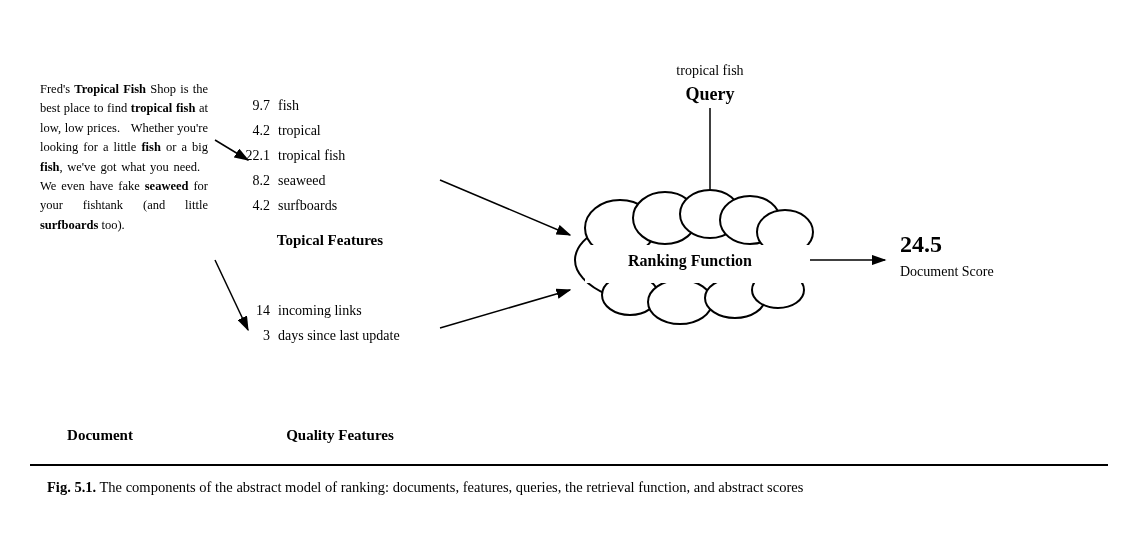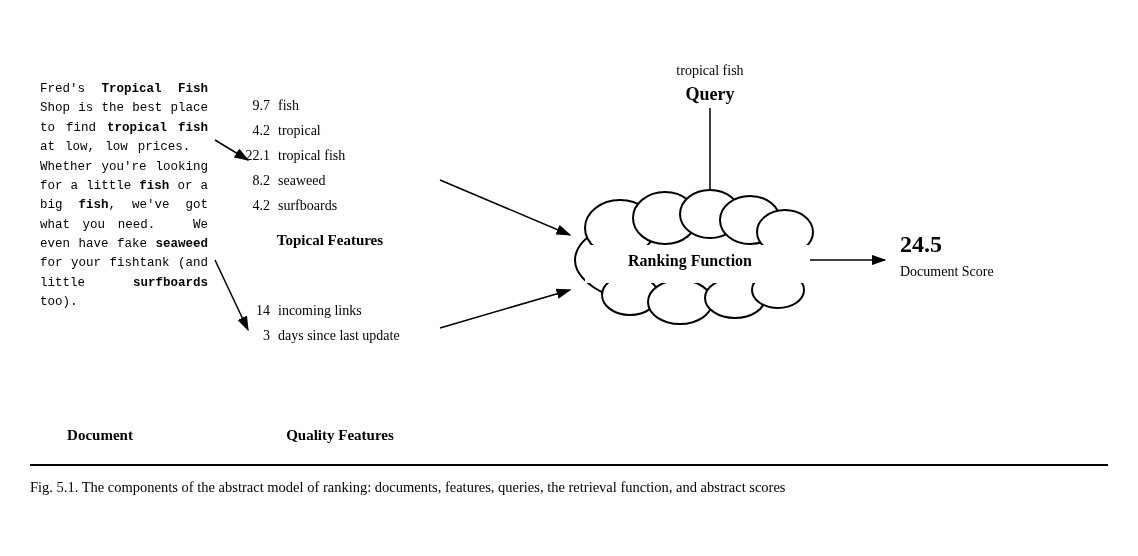--- a/index.html
+++ b/index.html
@@ -14,21 +14,21 @@
     }
   </style>
 </head>
 <body>
 
 <div>
 
   <svg width="1078" height="440" viewBox="0 0 1078 440" style="display:block; margin: 0 auto;">
 
     <foreignObject x="10" y="60" width="168" height="240">
-      <div xmlns="http://www.w3.org/1999/xhtml" style="font-family: Liberation Mono, monospace; font-size: 12.5px; line-height: 1.55; text-align: justify; color:#000;">
+      <div xmlns="http://www.w3.org/1999/xhtml" style="font-family: Liberation Serif, serif; font-size: 12.5px; line-height: 1.55; text-align: justify; color:#000;">
         Fred's <b>Tropical Fish</b> Shop is the best place to find <b>tropical fish</b> at low, low prices. &nbsp; Whether you're looking for a little <b>fish</b> or a big <b>fish</b>, we've got what you need. &nbsp; We even have fake <b>seaweed</b> for your fishtank (and little <b>surfboards</b> too).
       </div>
     </foreignObject>
 
     <text x="70" y="420" font-family="Georgia, serif" font-size="15" font-weight="bold" text-anchor="middle">Document</text>
 
     <text x="240" y="90" font-family="Georgia, serif" font-size="14" text-anchor="end">9.7</text>
     <text x="240" y="115" font-family="Georgia, serif" font-size="14" text-anchor="end">4.2</text>
     <text x="240" y="140" font-family="Georgia, serif" font-size="14" text-anchor="end">22.1</text>
     <text x="240" y="165" font-family="Georgia, serif" font-size="14" text-anchor="end">8.2</text>
@@ -87,15 +87,15 @@
     <text x="870" y="256" font-family="Georgia, serif" font-size="14">Document Score</text>
 
     <defs>
       <marker id="arrowhead" markerWidth="10" markerHeight="7" refX="9" refY="3.5" orient="auto">
         <polygon points="0 0, 10 3.5, 0 7" fill="#000"></polygon>
       </marker>
     </defs>
   </svg>
 
   <div style="border-top: 2px solid #000; padding-top: 10px; margin-top: 4px; font-family: Georgia, serif; font-size: 14.5px; line-height: 1.6;">
-    <span style="font-weight:normal;">Fig. 5.1.</span><span> The components of the abstract model of ranking: documents, features, queries, the retrieval function, and abstract scores</span>
+    <span style="font-weight:bold;margin-left:17px;">Fig. 5.1.</span><span> The components of the abstract model of ranking: documents, features, queries, the retrieval function, and abstract scores</span>
   </div>
 </div>
 
 </body></html>

